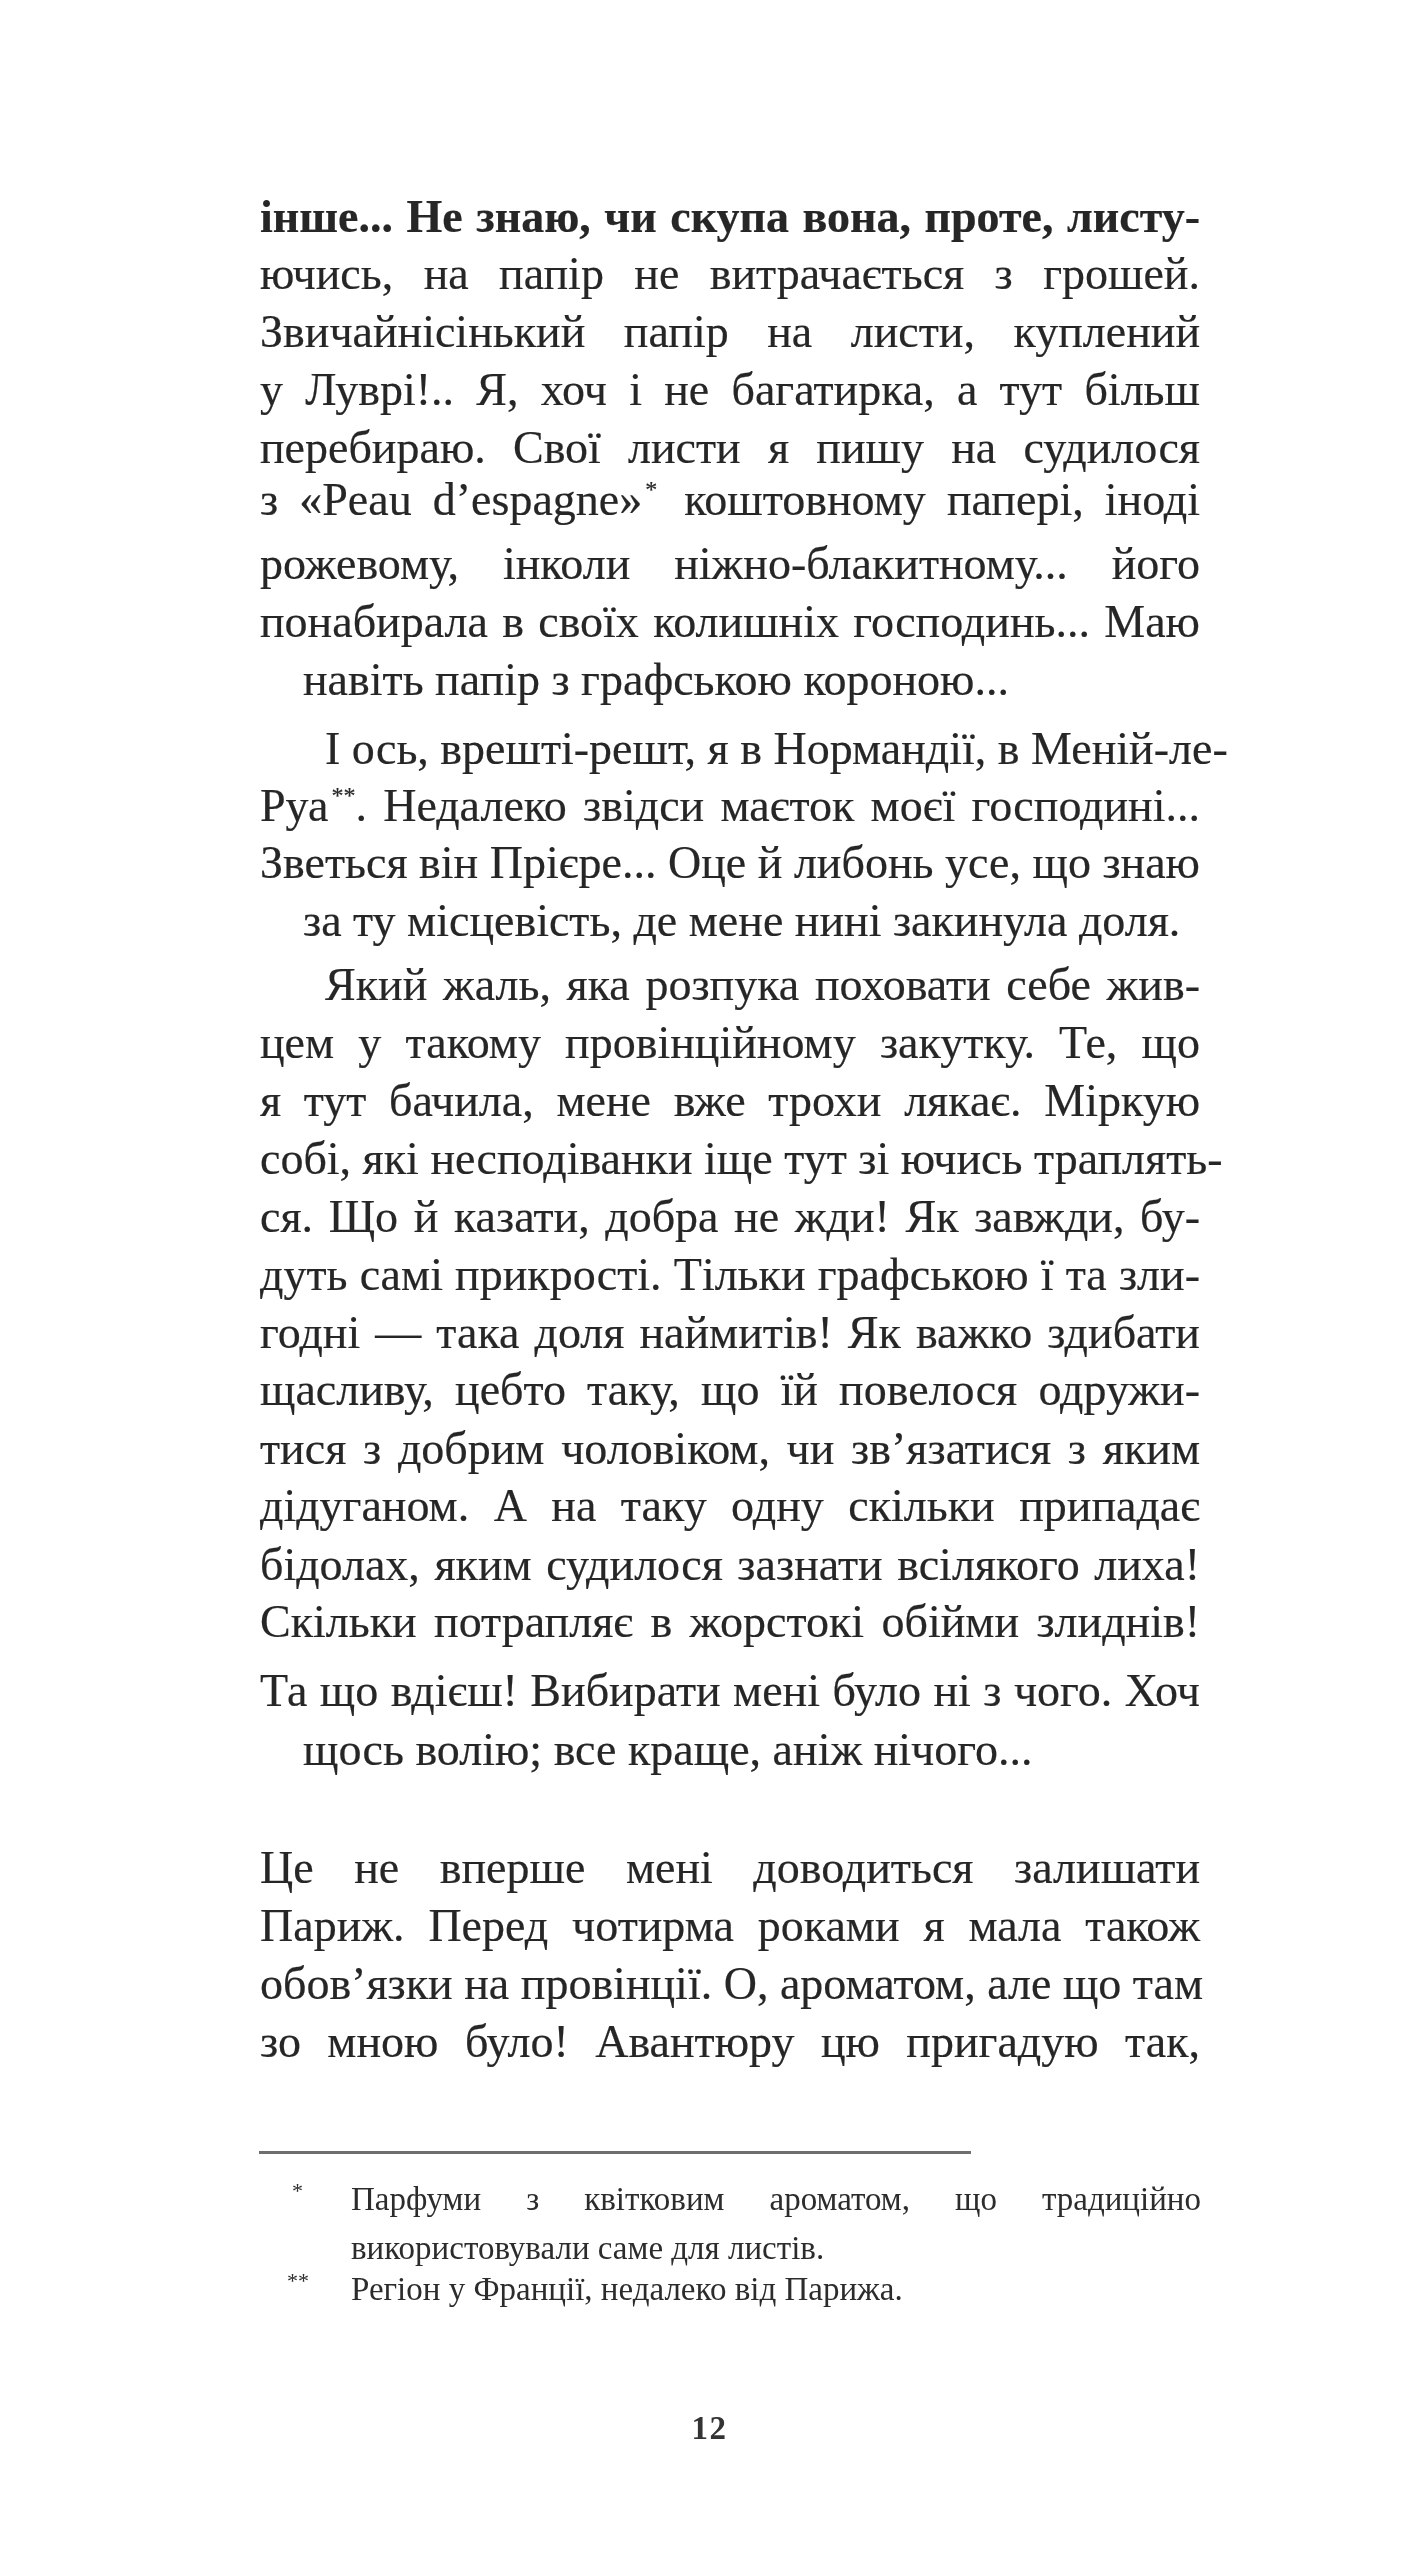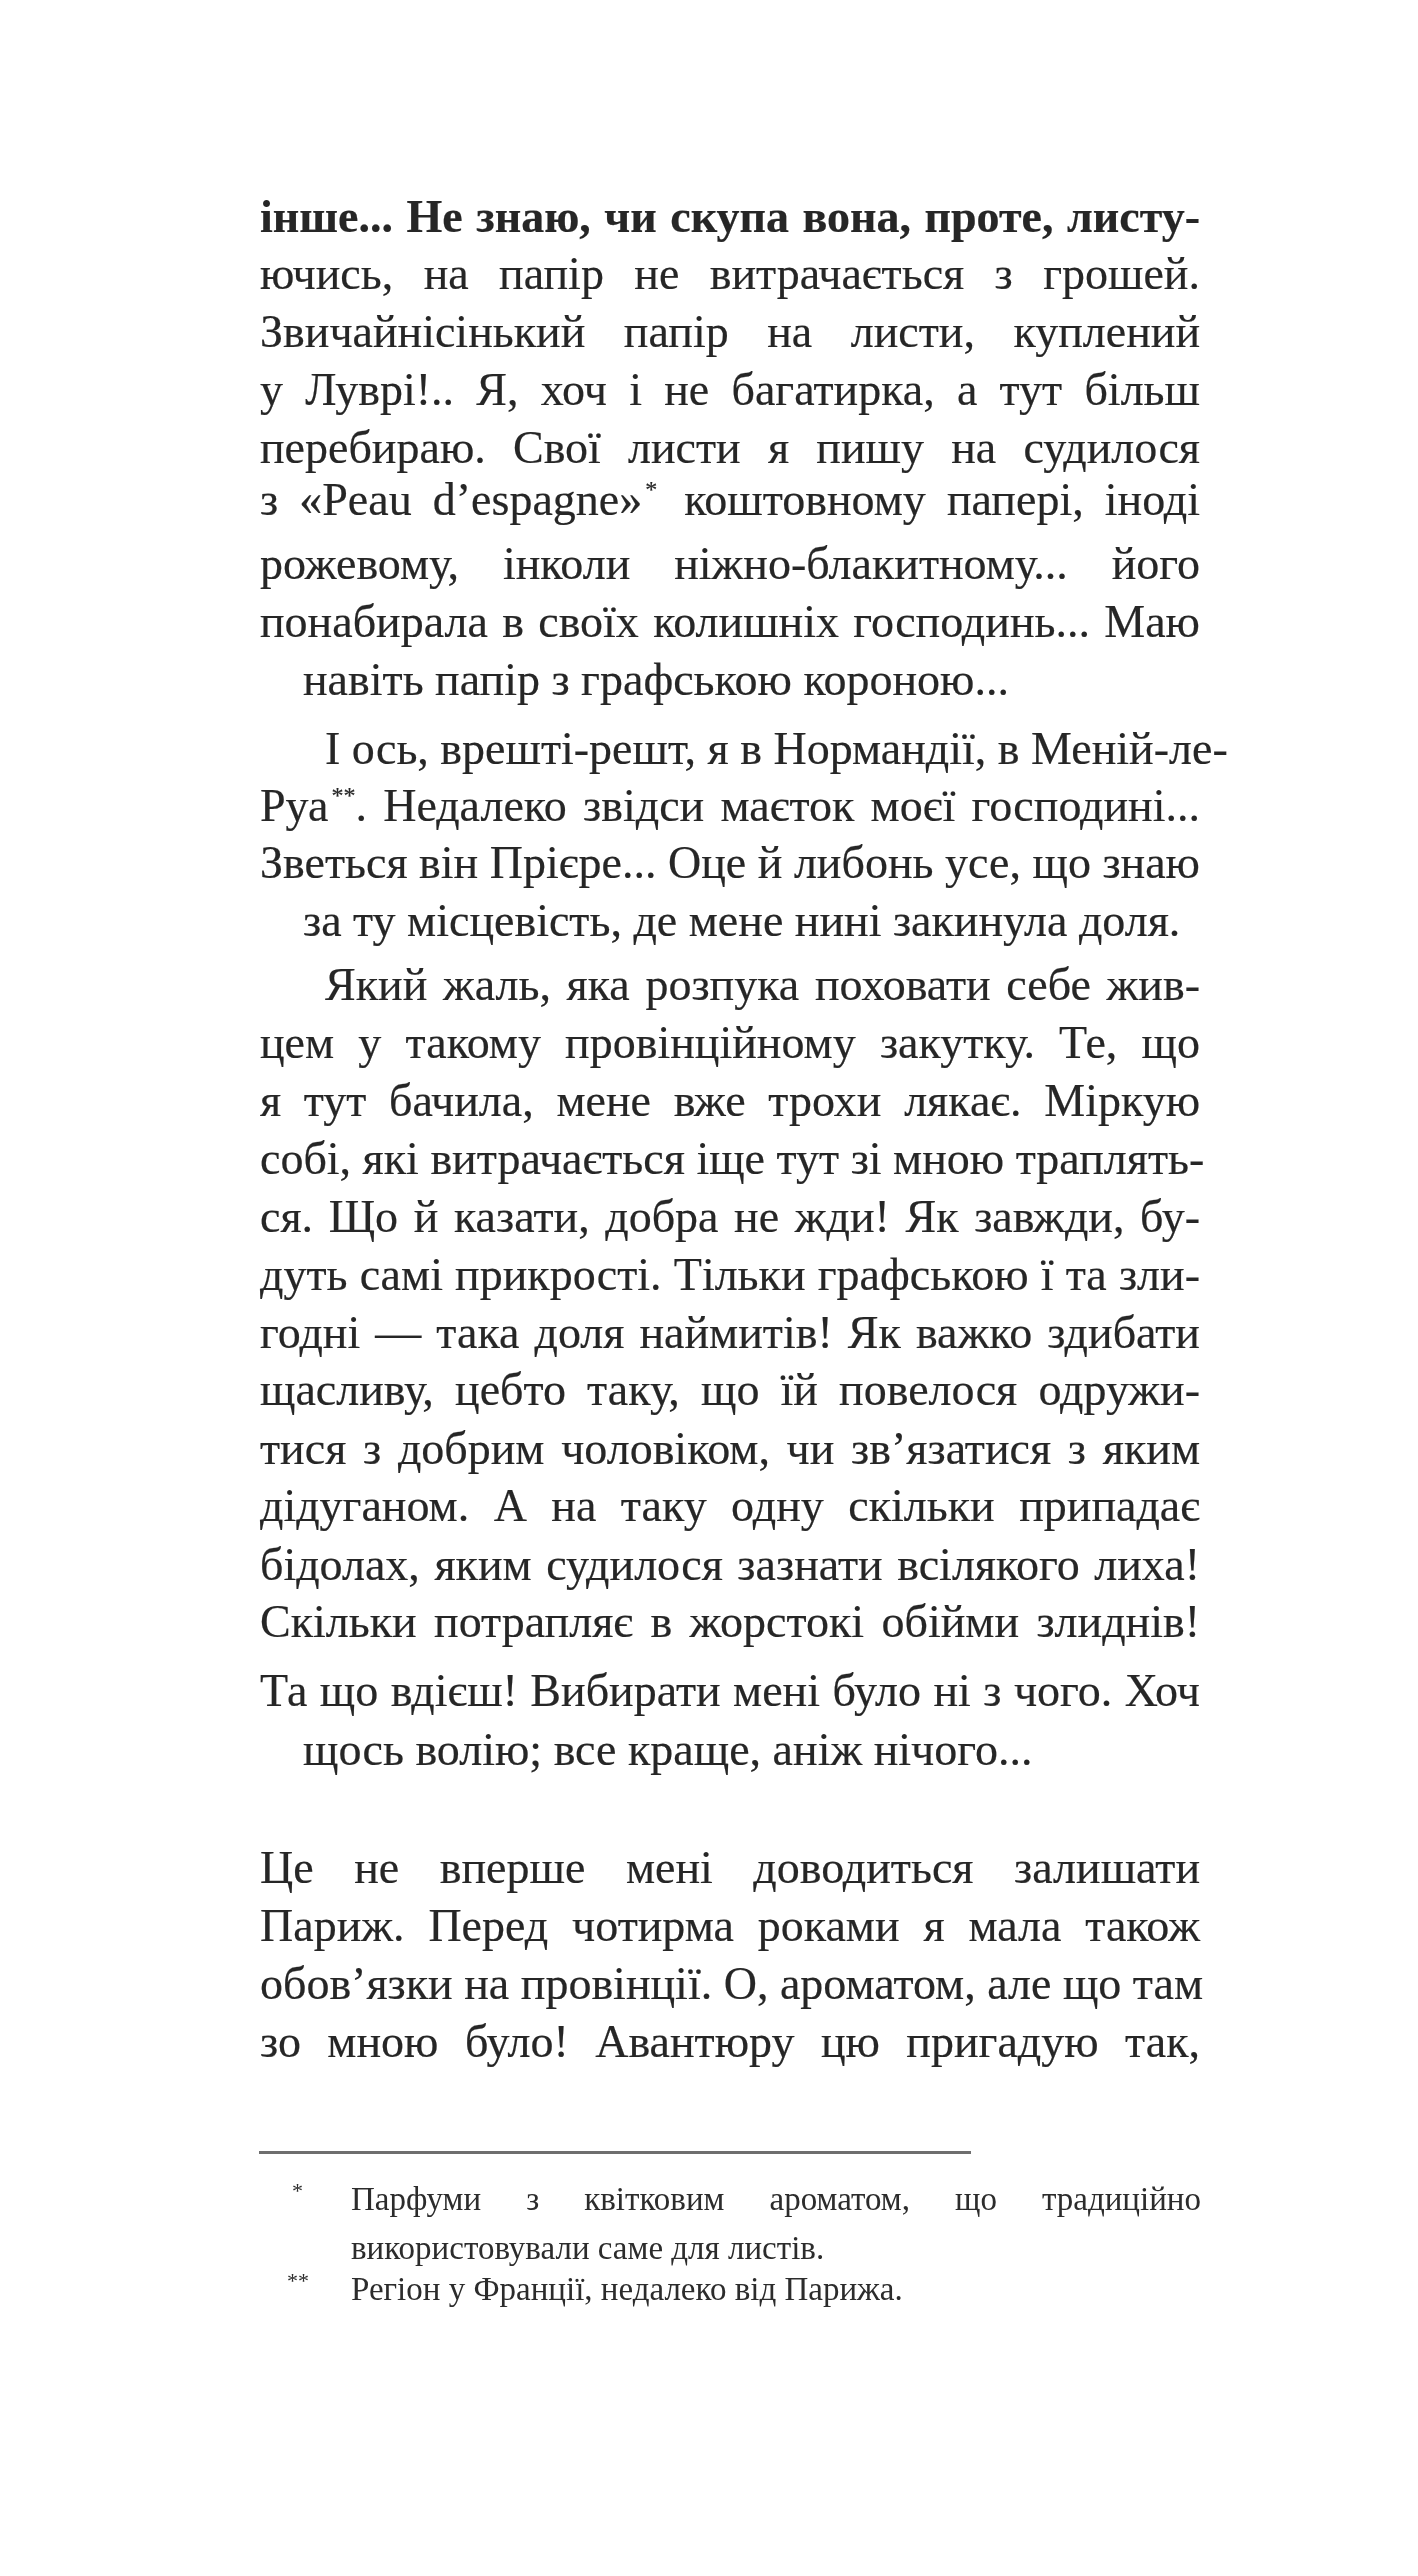--- a/index.html
+++ b/index.html
@@ -123,21 +123,21 @@
     <div class="line indent" style="top:720px;">І ось, врешті-решт, я в Нормандії, в Меній-ле-</div>
     <div class="line" style="top:777px;">
       <span>Руа</span><span class="sup" style="margin-right:0;">**</span><span>. Недалеко звідси маєток моєї господині...</span>
     </div>
     <div class="line" style="top:834px;">Зветься він Прієре... Оце й либонь усе, що знаю</div>
     <div class="line last" style="top:892px;">за ту місцевість, де мене нині закинула доля.</div>
 
     <div class="line indent" style="top:956px;">Який жаль, яка розпука поховати себе жив-</div>
     <div class="line" style="top:1014px;">цем у такому провінційному закутку. Те, що</div>
     <div class="line" style="top:1072px;">я тут бачила, мене вже трохи лякає. Міркую</div>
-    <div class="line" style="top:1130px;">собі, які витрачається іще тут зі мною траплять-</div>
+    <div class="line" style="top:1130px;">собі, які несподіванки іще тут зі ючись траплять-</div>
     <div class="line" style="top:1188px;">ся. Що й казати, добра не жди! Як завжди, бу-</div>
     <div class="line" style="top:1246px;">дуть самі прикрості. Тільки графською ї та зли-</div>
     <div class="line" style="top:1304px;">годні — така доля наймитів! Як важко здибати</div>
     <div class="line" style="top:1361px;">щасливу, цебто таку, що їй повелося одружи-</div>
     <div class="line" style="top:1420px;">тися з добрим чоловіком, чи зв’язатися з яким</div>
     <div class="line" style="top:1477px;">дідуганом. А на таку одну скільки припадає</div>
     <div class="line" style="top:1536px;">бідолах, яким судилося зазнати всілякого лиха!</div>
     <div class="line" style="top:1593px;">Скільки потрапляє в жорстокі обійми злиднів!</div>
     <div class="line" style="top:1662px;">Та що вдієш! Вибирати мені було ні з чого. Хоч</div>
     <div class="line last" style="top:1721px;">щось волію; все краще, аніж нічого...</div>
@@ -154,15 +154,16 @@
     <span class="fn-marker" style="top:2180px;">*</span>
     <div class="fn-line just" style="top:2177px;">Парфуми з квітковим ароматом, що традиційно</div>
     <div class="fn-line" style="top:2226px;">використовували саме для листів.</div>
   </div>
 
   <div class="footnote" style="top:0;">
     <span class="fn-marker" style="top:2270px; left:287px;">**</span>
     <div class="fn-line" style="top:2267px;">Регіон у Франції, недалеко від Парижа.</div>
   </div>
 
+  <div class="page-number">12</div>
 
 </div>
 
 
 </body></html>

